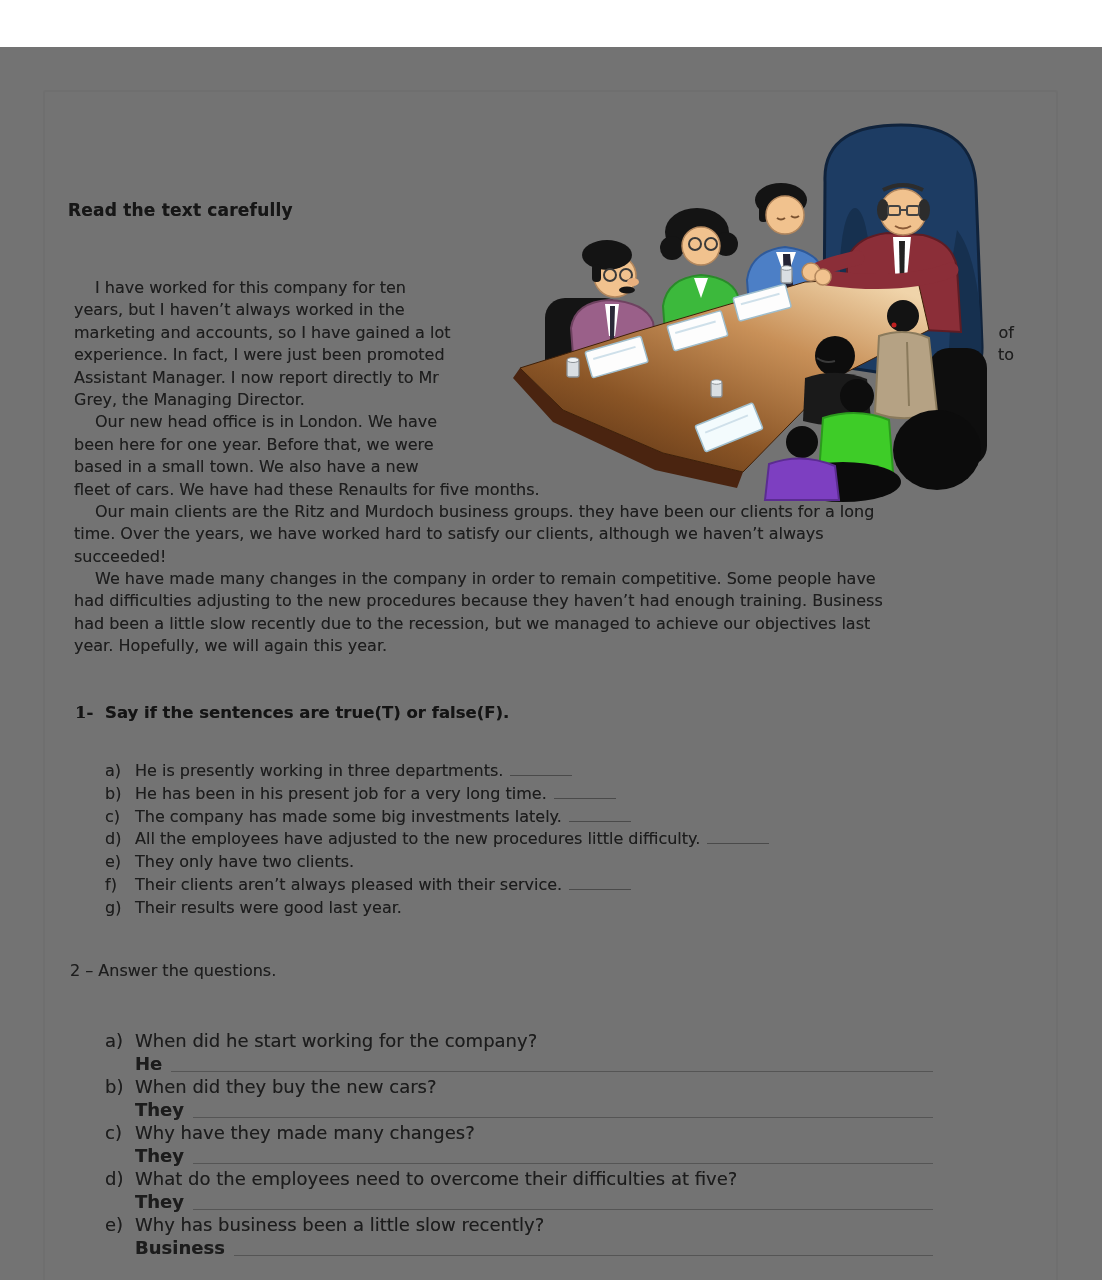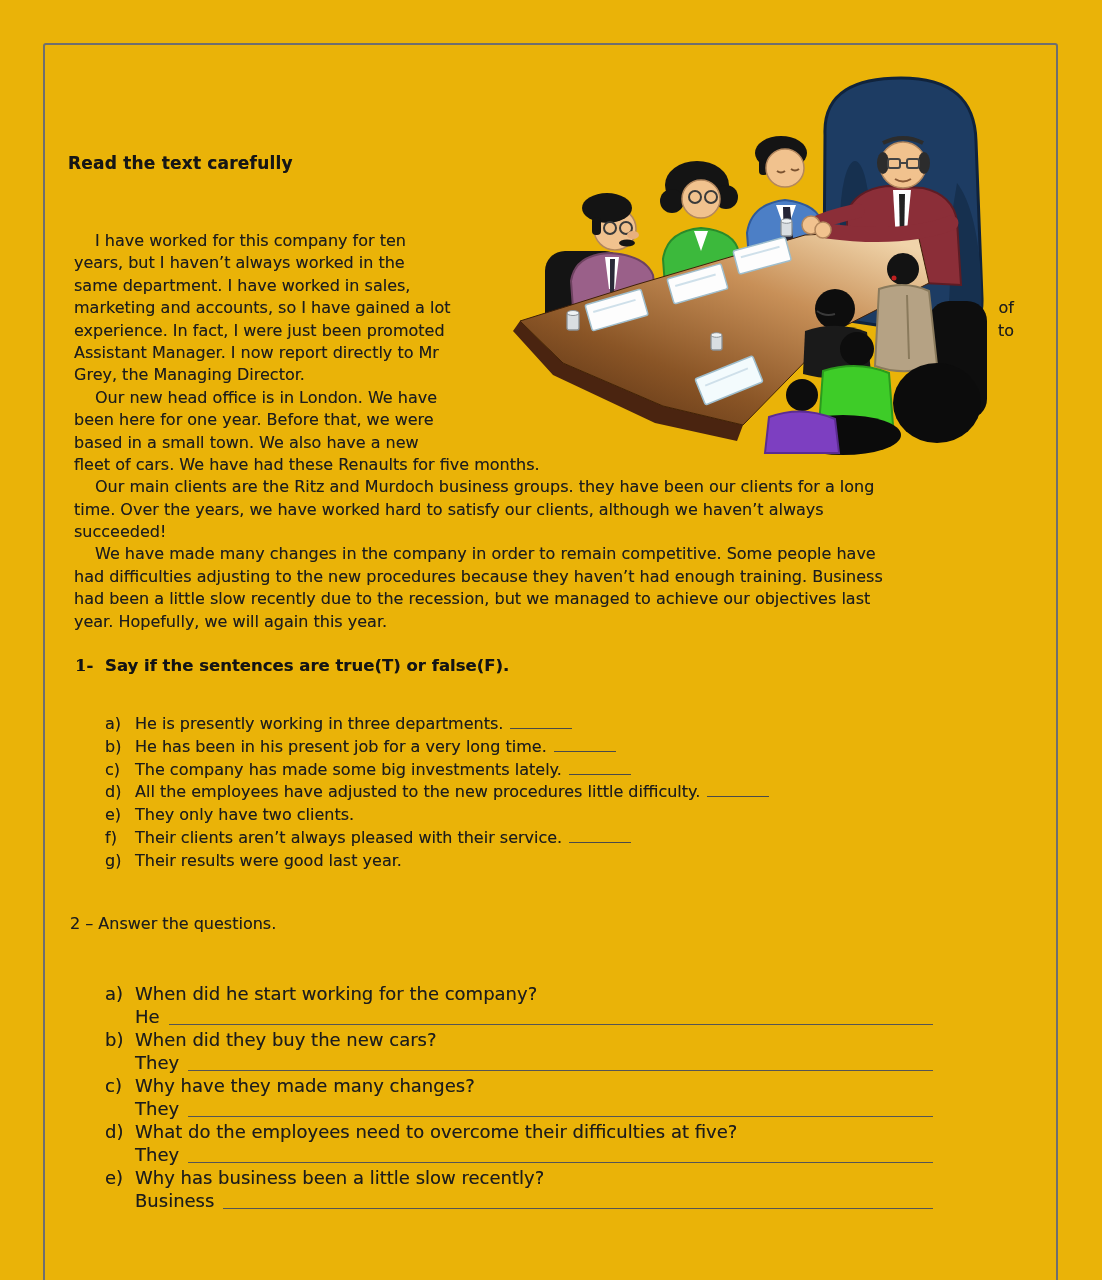--- a/index.html
+++ b/index.html
@@ -1,19 +1,19 @@
 <!DOCTYPE html>
 <html><head>
 <meta charset="utf-8">
 <style>
   * { margin:0; padding:0; box-sizing:border-box; }
   html,body { background:#ffffff; }
   body { width:1102px; height:1280px; position:relative; overflow:hidden;
          font-family:"DejaVu Sans","Liberation Sans",sans-serif; color:#1c1c1c; }
-  .canvas { position:absolute; inset:0; background:#eab308; }
+  .canvas { position:absolute; inset:0; background:#737373;margin-top:47px; }
 
   .frame { position:absolute; left:43px; top:43px; width:1015px; height:1300px;
            border:2px solid #6f6f6f; border-radius:3px; background:transparent; }
 
   .heading { position:absolute; left:68px; top:153px; font-size:17px; font-weight:bold;
              letter-spacing:.2px; color:#161616; text-shadow:0 0 .6px rgba(20,20,20,.55); }
 
   .reading { position:absolute; left:74px; top:230px; width:940px; font-size:16px;
              color:#1d1d1d; text-shadow:0 0 .5px rgba(30,30,30,.5); }
   .line { position:relative; height:22.4px; line-height:22.4px; white-space:nowrap; }
@@ -31,21 +31,21 @@
   .blank { display:inline-block; width:62px; height:14px; margin-left:7px;
            border-bottom:1.7px solid #4a4a4a; }
 
   .sec2head { position:absolute; left:70px; top:914px; font-size:16px; color:#1d1d1d;
               text-shadow:0 0 .5px rgba(30,30,30,.5); }
 
   .qlist { position:absolute; left:105px; top:982px; width:828px; font-size:18px;
            text-shadow:0 0 .5px rgba(30,30,30,.5); }
   .qrow { height:23px; line-height:23px; white-space:nowrap; }
   .arow { height:23px; display:flex; align-items:flex-end; padding-left:30px; }
-  .arow .starter { line-height:23px; }
+  .arow .starter { line-height:23px;font-weight:bold; }
   .aline { flex:1; border-bottom:1.7px solid #555; margin-left:9px; margin-bottom:3px; height:12px; }
 
   .illustration { position:absolute; left:505px; top:73px; width:487px; height:382px; }
 </style>
 </head>
 <body>
 
 <div class="canvas">
   <div class="frame"></div>
 
@@ -186,21 +186,20 @@
       <ellipse cx="338" cy="362" rx="58" ry="20" fill="#0b0b0b"></ellipse>
       <circle cx="297" cy="322" r="16" fill="#0d0d0d"></circle>
       <path d="M264,344 Q297,332 330,346 L334,380 L260,380 Z" fill="#7d3fc1" stroke="#5b2c91" stroke-width="2"></path>
     </g>
     <ellipse cx="432" cy="330" rx="44" ry="40" fill="#0c0c0c"></ellipse>
   </svg>
 
   <div class="reading">
     <div class="line indent"><span>I have worked for this company for ten</span></div>
     <div class="line"><span>years, but I haven’t always worked in the</span></div>
-    <div class="line"><span>same department. I have worked in sales,</span></div>
     <div class="line"><span>marketing and accounts, so I have gained a lot</span><span class="wrapword">of</span></div>
     <div class="line"><span>experience. In fact, I were just been promoted</span><span class="wrapword">to</span></div>
     <div class="line"><span>Assistant Manager. I now report directly to Mr</span></div>
     <div class="line"><span>Grey, the Managing Director.</span></div>
     <div class="line indent"><span>Our new head office is in London. We have</span></div>
     <div class="line"><span>been here for one year. Before that, we were</span></div>
     <div class="line"><span>based in a small town. We also have a new</span></div>
     <div class="line"><span>fleet of cars. We have had these Renaults for five months.</span></div>
     <div class="line indent"><span>Our main clients are the Ritz and Murdoch business groups. they have been our clients for a long</span></div>
     <div class="line"><span>time. Over the years, we have worked hard to satisfy our clients, although we haven’t always</span></div>

